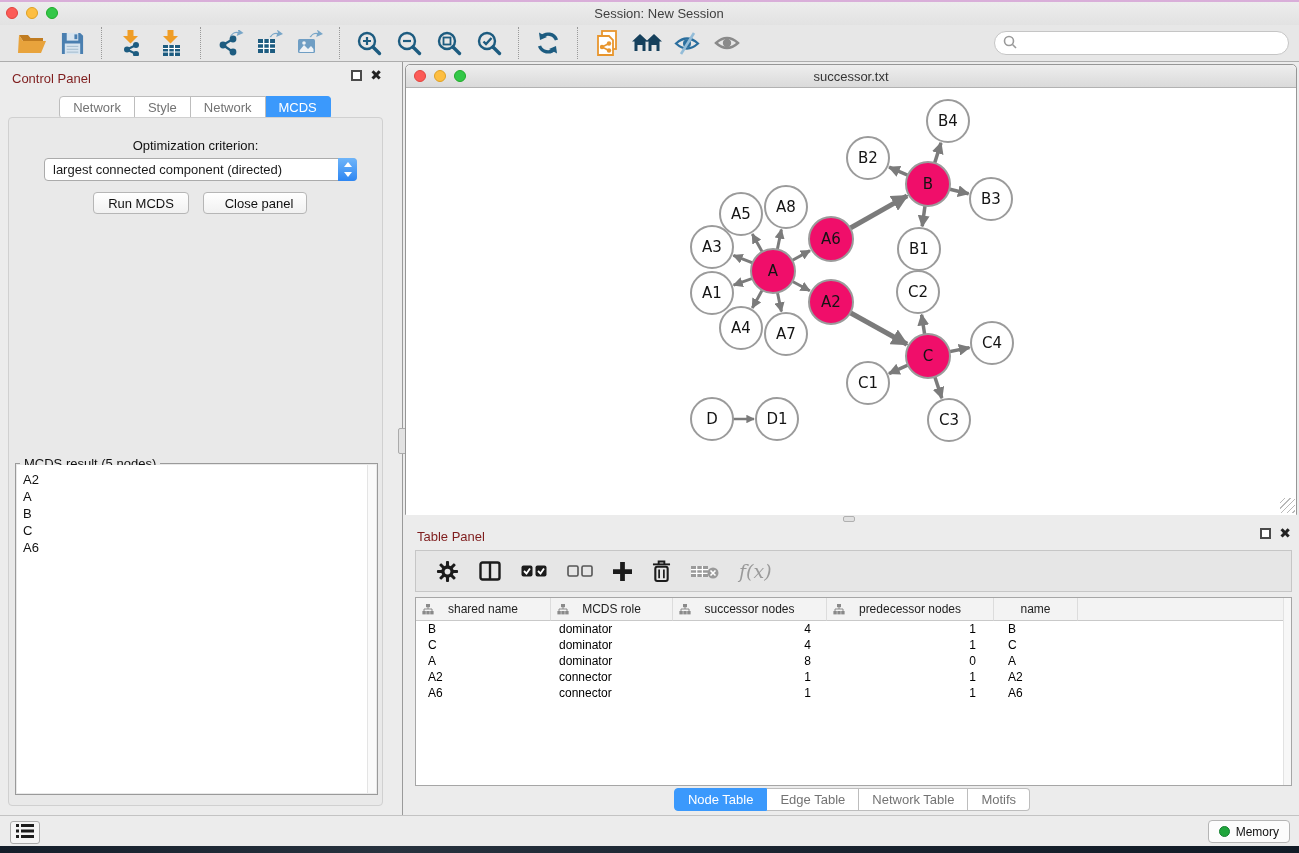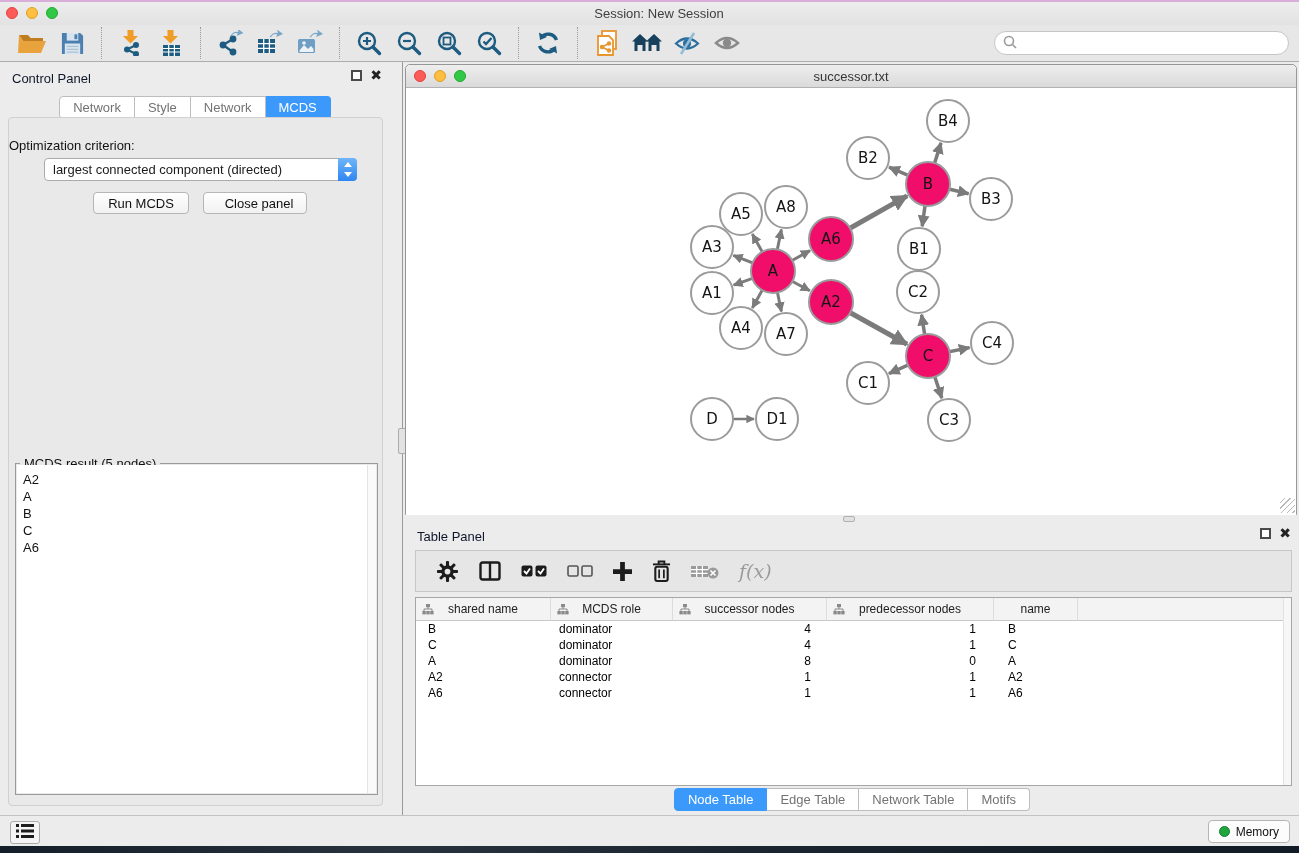--- a/index.html
+++ b/index.html
@@ -22,32 +22,32 @@
   .toolbar { position:absolute; left:0; top:25px; width:1299px; height:37px;
     background:#E7E7E7; border-bottom:1px solid #ADADAD; display:flex; align-items:center; padding-left:12px; }
   .tb-btn { width:40px; height:32px; display:flex; align-items:center; justify-content:center;
     background:none; border:none; cursor:default; }
   .tb-sep { width:1px; height:32px; border-left:1px dotted #999; margin:0 9px; }
   .search-wrap { position:absolute; right:10px; top:6px; width:295px; height:24px;
     background:#fff; border:1px solid #C5C5C5; border-radius:12px; display:flex; align-items:center; padding-left:8px; }
   .search-wrap input { border:none; outline:none; flex:1; height:18px; font-size:13px; background:transparent; }
   
   .control-panel { position:absolute; left:0; top:62px; width:390px; height:753px; }
-  .panel-title { position:absolute; left:12px; top:9px; font-size:13px; color:#0f172a; }
+  .panel-title { position:absolute; left:12px; top:9px; font-size:13px; color:#7f1d1d; }
   .panel-icons { position:absolute; right:8px; top:8px; display:flex; gap:8px; align-items:center; }
   .float-icon { width:11px; height:11px; border:2px solid #4a4a4a; display:inline-block; background:#fff; }
   .close-icon { font-size:14px; font-weight:bold; color:#222; line-height:11px; }
   .cp-tabs { position:absolute; left:0; top:34px; width:390px; display:flex; justify-content:center; }
   .seg-tab { background:#fff; border:1px solid #BDBDBD; border-left:none; padding:3px 13px; font-size:13px; color:#737373; }
   .seg-tab:first-child { border-left:1px solid #BDBDBD; border-radius:4px 0 0 4px; }
   .seg-tab:last-child { border-radius:0 4px 4px 0; }
   .seg-tab.selected { background:#3B99FC; border-color:#3B99FC; color:#fff; }
   .cp-body { position:absolute; left:8px; top:55px; width:375px; height:689px;
     background:#E9E9E9; border:1px solid #D0D0D0; border-radius:4px; }
-  .opt-label { position:absolute; left:0; width:100%; top:20px; text-align:left; font-size:13px; color:#111; }
+  .opt-label { position:absolute; left:0; width:100%; top:20px; text-align:center; font-size:13px; color:#111; }
   .dropdown { position:absolute; left:35px; top:40px; width:313px; height:23px; background:#fff;
     border:1px solid #ABABAB; border-radius:4px; display:flex; align-items:center; }
   .dropdown-value { flex:1; padding-left:8px; font-size:13px; white-space:nowrap; overflow:hidden; }
   .dropdown-stepper { width:19px; height:23px; margin-right:-1px; border-radius:0 4px 4px 0;
     background:linear-gradient(#6FB5F9,#2E86F2); position:relative; }
   .dropdown-stepper .up, .dropdown-stepper .dn { position:absolute; left:50%; transform:translateX(-50%);
     width:0; height:0; border-left:4px solid transparent; border-right:4px solid transparent; }
   .dropdown-stepper .up { top:4px; border-bottom:5px solid #fff; }
   .dropdown-stepper .dn { bottom:4px; border-top:5px solid #fff; }
   .cp-btn { position:absolute; top:74px; height:22px; background:linear-gradient(#FFFFFF,#F1F1F1);

